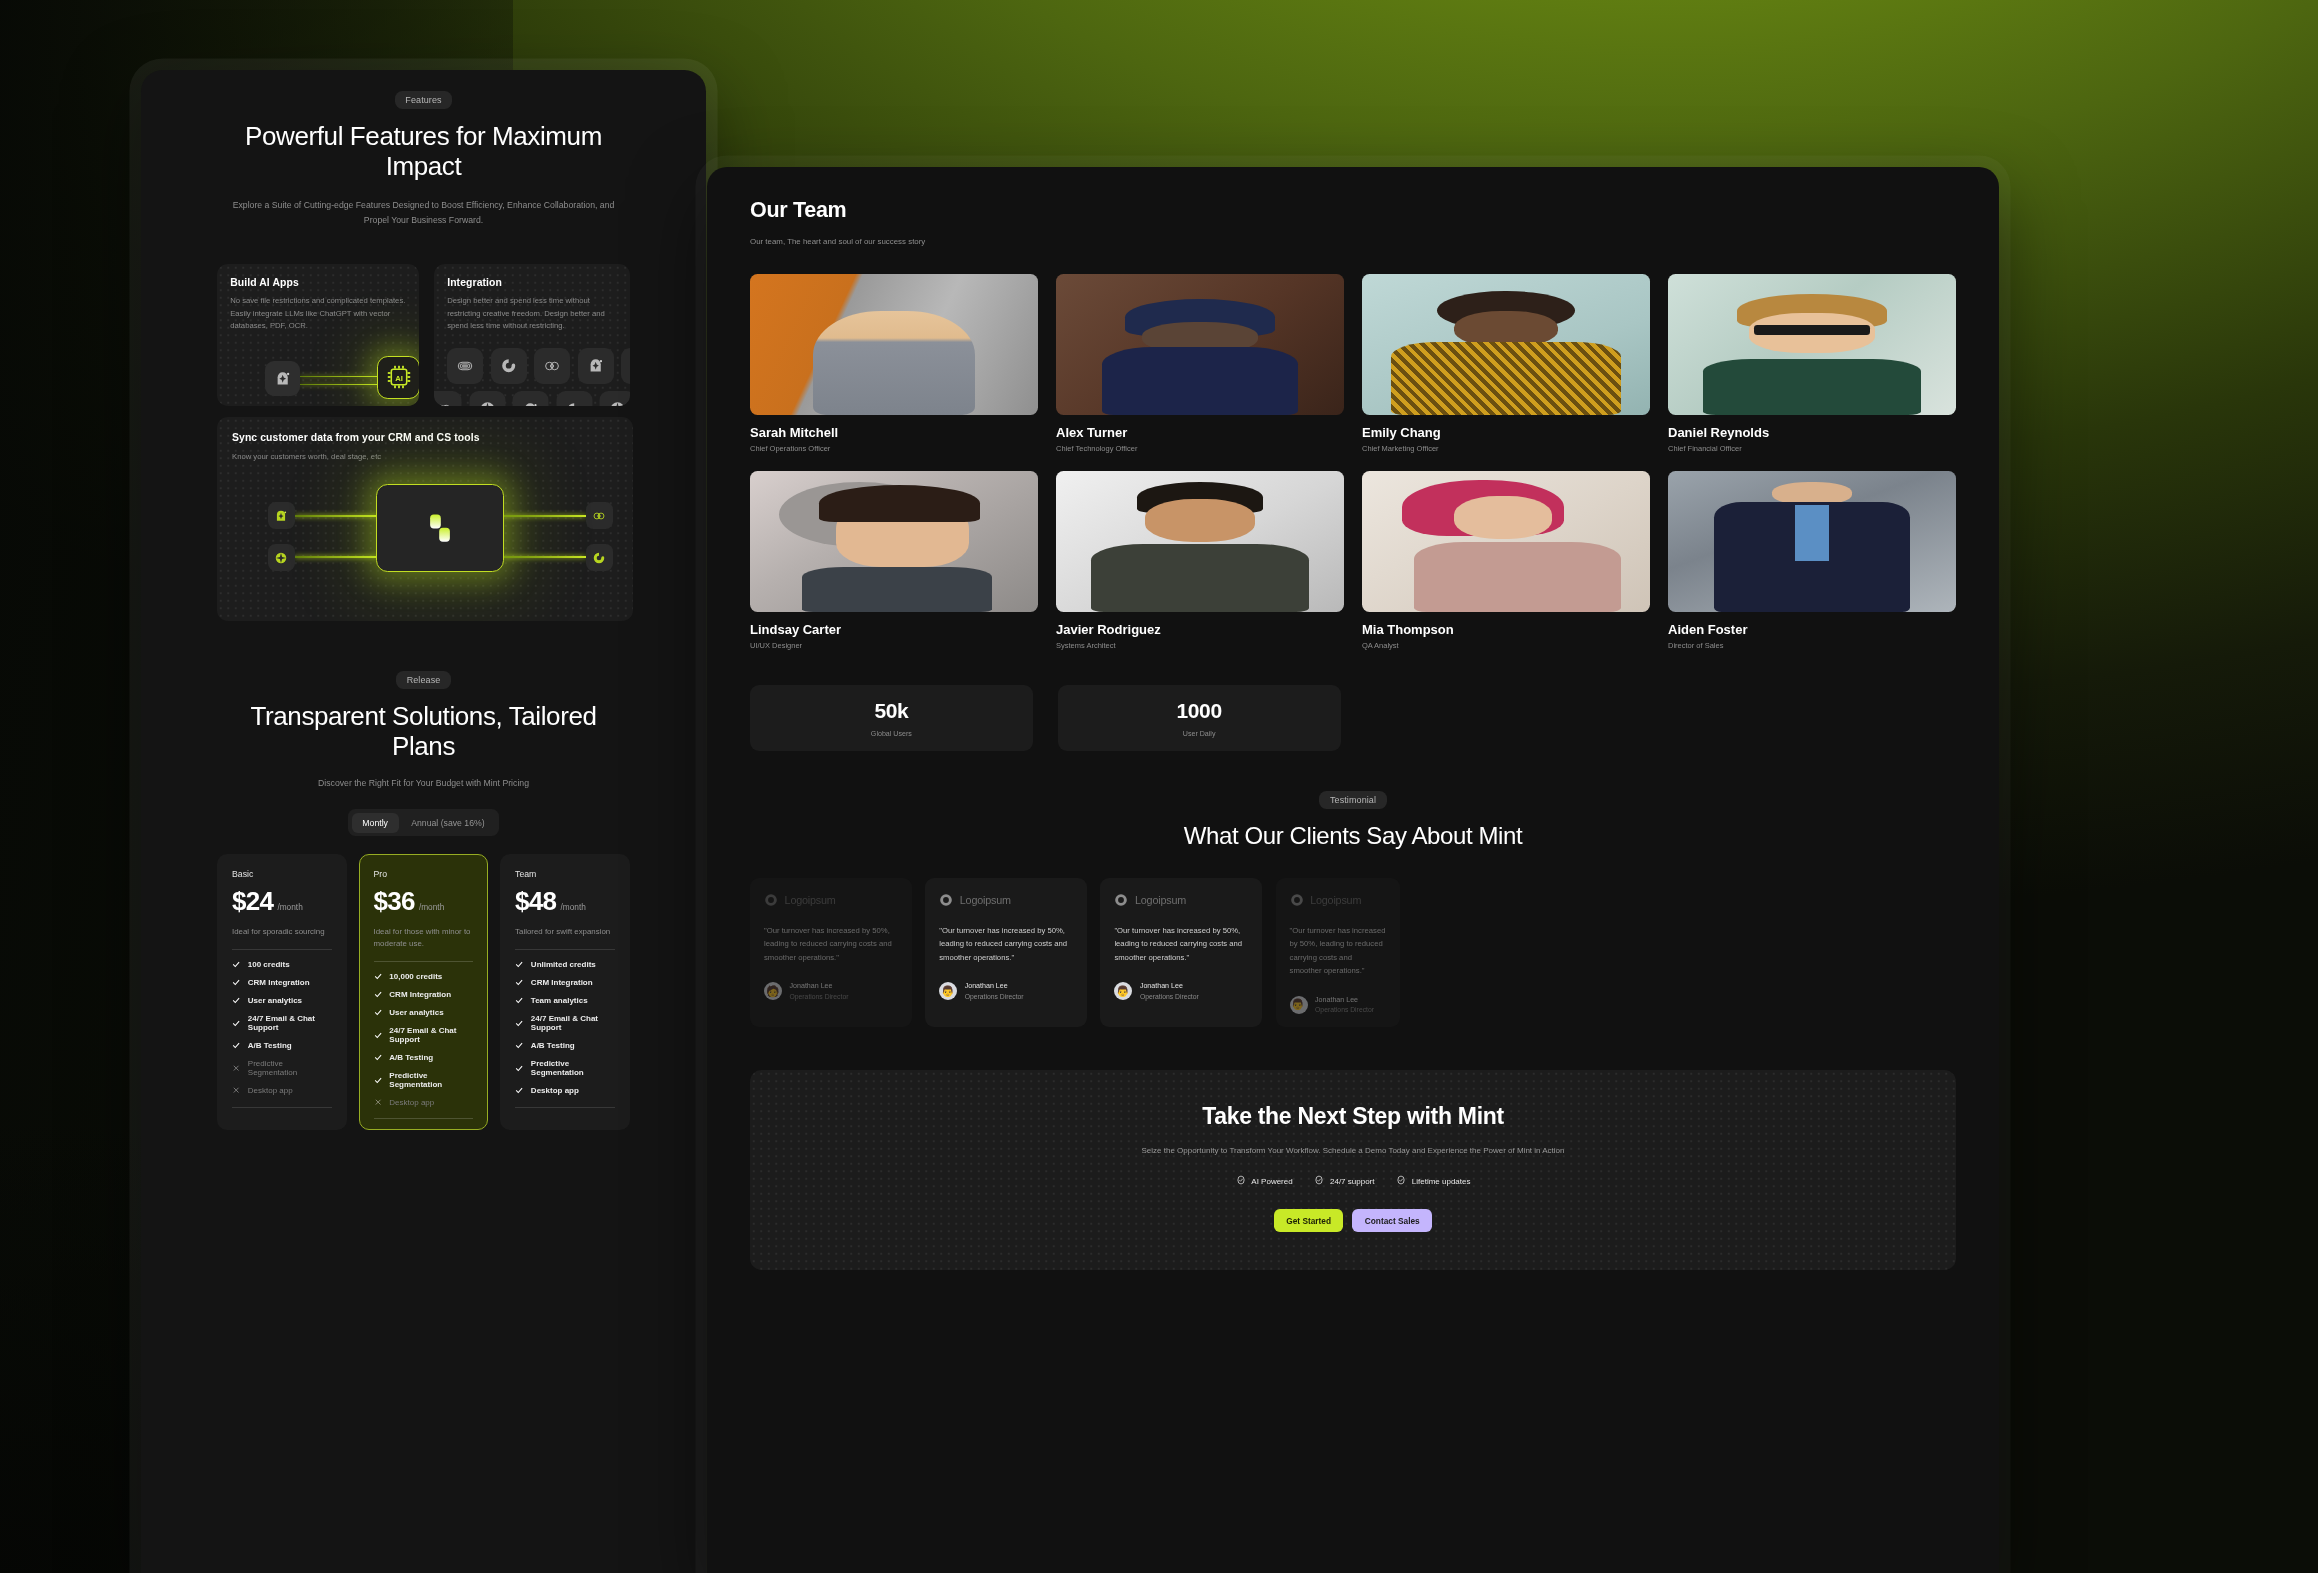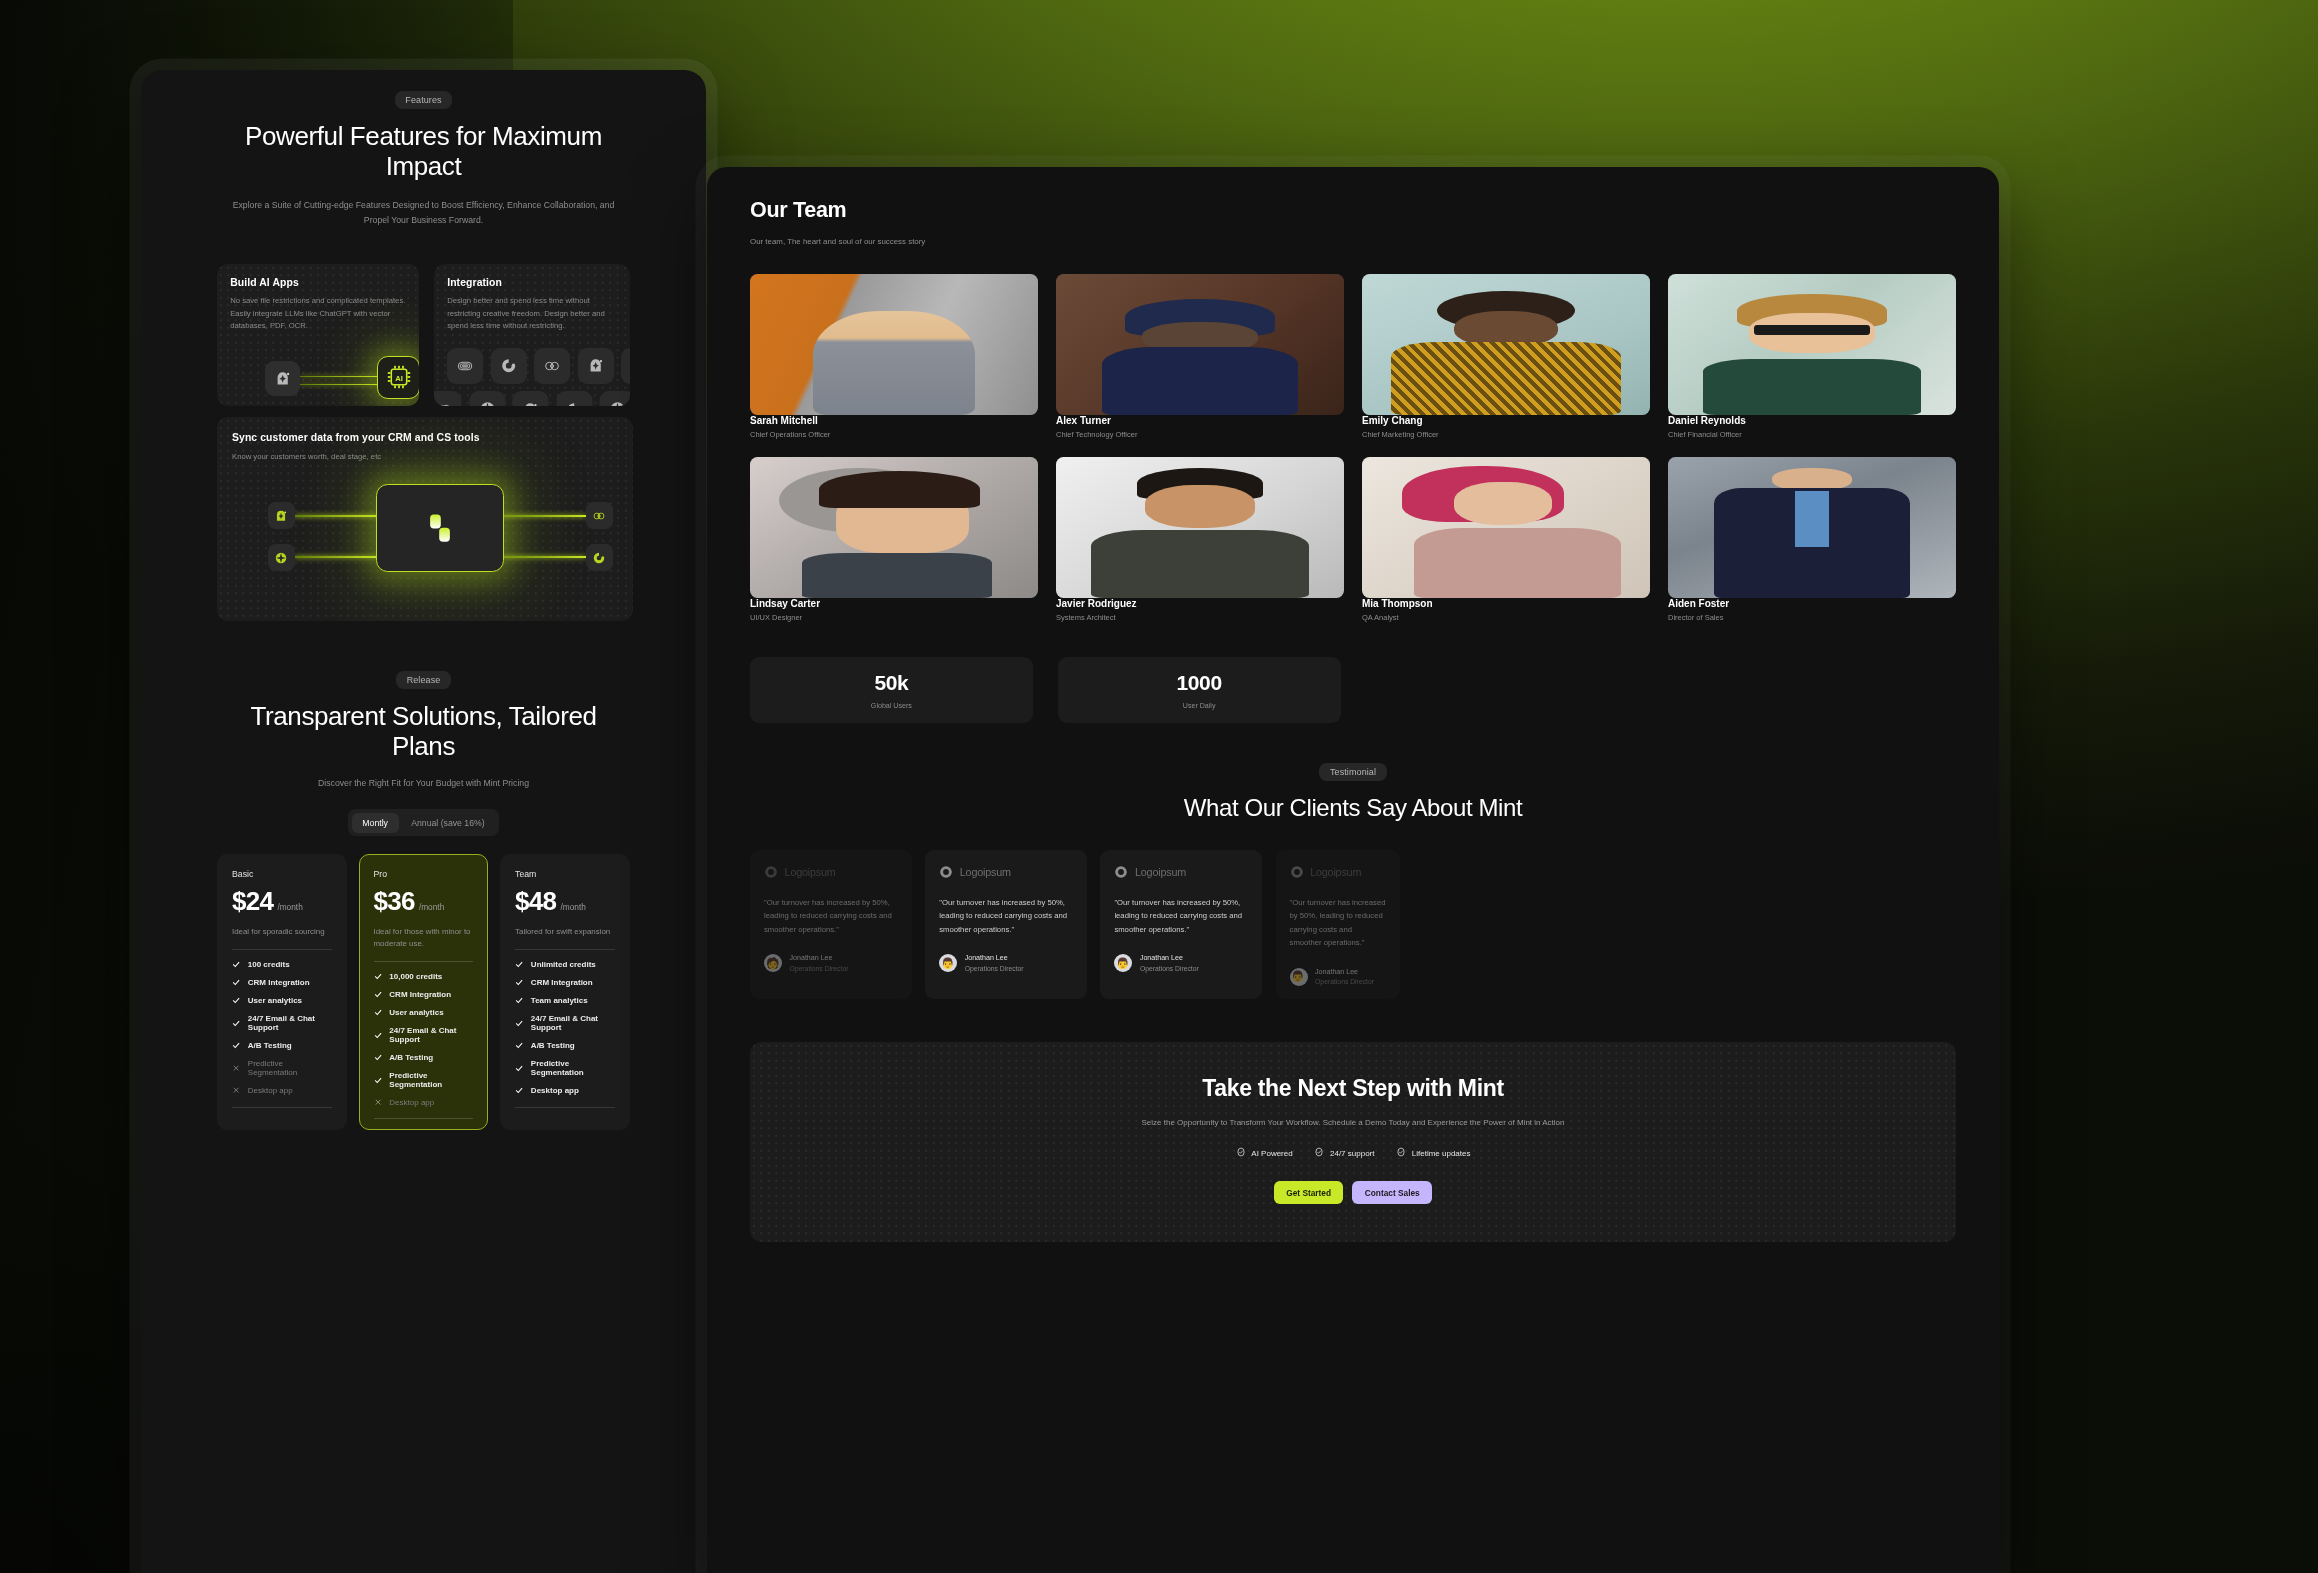--- a/index.html
+++ b/index.html
@@ -150,21 +150,21 @@
 
   
   .rp{ padding:31px 43px 0; }
   .rp-h2{ color:#fff; font-size:21.5px; font-weight:700; letter-spacing:-0.3px; }
   .rp-sub{ color:#8f8f8f; font-size:7.9px; margin-top:14px; }
 
   .team-grid{ display:grid; grid-template-columns:repeat(4,1fr); gap:18px; margin-top:28px; }
   .member-photo{
     width:100%; height:141px; border-radius:7.5px; overflow:hidden; position:relative;
   }
-  .member-name{ color:#fff; font-size:10px; font-weight:700; }
+  .member-name{ color:#fff; font-size:13px; font-weight:700; margin-top:10px; }
   .member-role{ color:#8c8c8c; font-size:7.5px; margin-top:4.1px; }
 
   .stats{ display:grid; grid-template-columns:repeat(4,1fr); gap:25px; margin-top:35px; }
   .stat{
     background:#1c1c1c; border-radius:9px; padding:14px 0 13.2px; text-align:center;
   }
   .stat-num{ color:#fff; font-size:21px; font-weight:700; letter-spacing:-0.4px; }
   .stat-lbl{ color:#8c8c8c; font-size:7.1px; margin-top:6.6px; }
 
   .testi-head{ text-align:center; margin-top:40px; }

